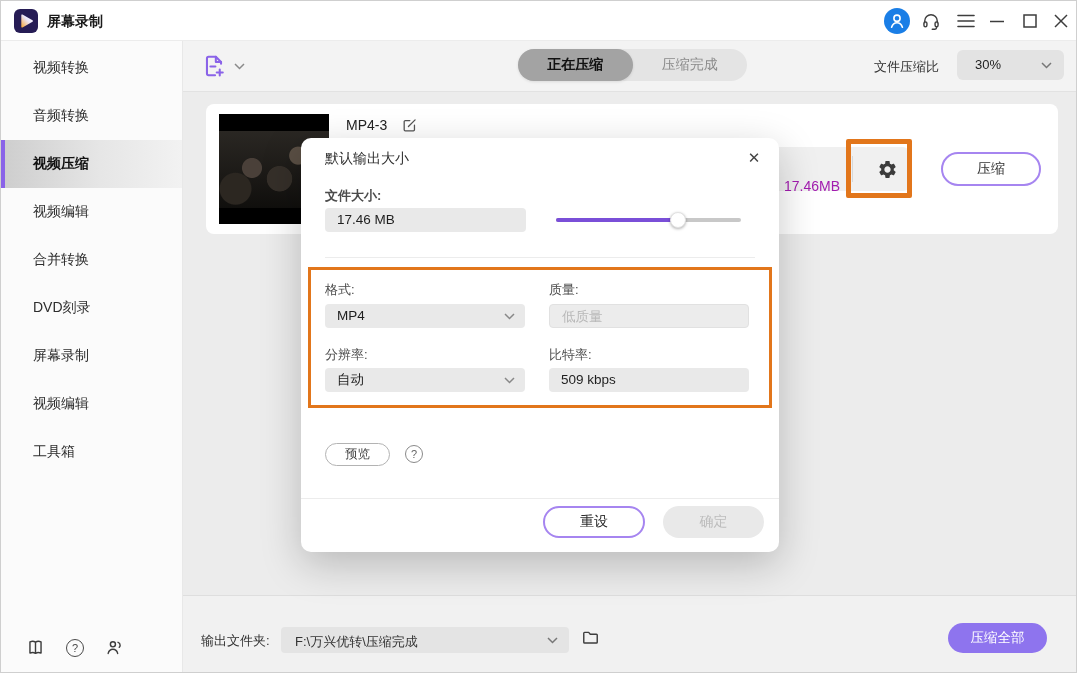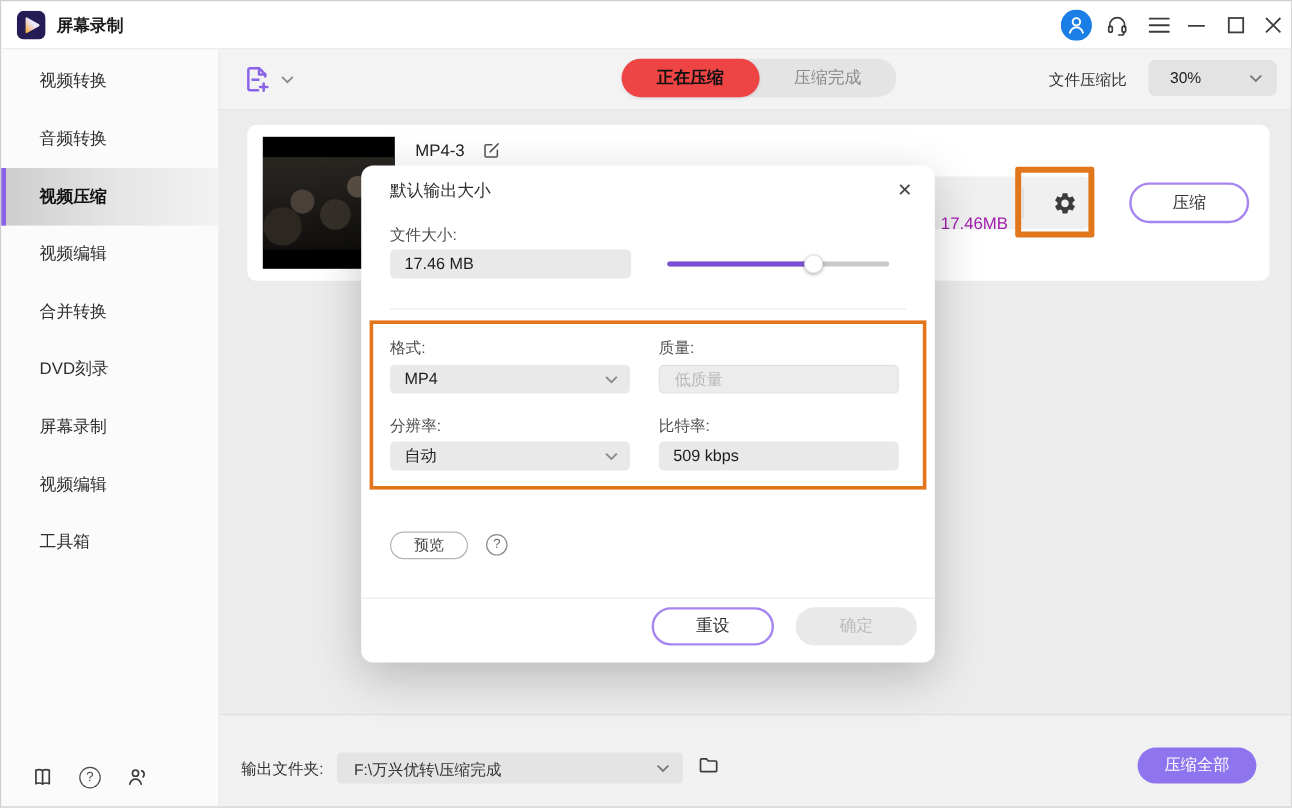--- a/index.html
+++ b/index.html
@@ -21,21 +21,21 @@
   .side-item.active::before { content:''; position:absolute; left:0; top:0; bottom:0; width:4px; background:#8a63e8; }
   .side-bottom { position:absolute; left:25px; bottom:15px; display:flex; align-items:center; gap:21px; }
   .side-bottom .ico { width:19px; height:19px; cursor:pointer; }
   .help-circle { width:18px; height:18px; border:1.4px solid #4a4a4a; border-radius:50%; display:flex; align-items:center; justify-content:center; font-size:11px; color:#4a4a4a; cursor:pointer; }
 
   
   .toolbar { position:absolute; left:182px; top:40px; right:0; height:51px; background:#f3f3f3; border-bottom:1px solid #e2e2e2; }
   .addfile { position:absolute; left:200px; top:52px; display:flex; align-items:center; gap:7px; cursor:pointer; }
   .tabs { position:absolute; left:517px; top:48px; width:229px; height:32px; background:#e4e4e4; border-radius:16px; display:flex; z-index:1; }
   .tab { flex:1; display:flex; align-items:center; justify-content:center; font-size:14px; color:#8b8b8b; border-radius:16px; cursor:pointer; }
-  .tab.active { background:#ef4444; color:#111; font-weight:bold; box-shadow:0 1px 3px rgba(0,0,0,.10); }
+  .tab.active { background:#a3a3a3; color:#111; font-weight:bold; box-shadow:0 1px 3px rgba(0,0,0,.10); }
   .ratio-label { position:absolute; left:873px; top:57px; font-size:13px; color:#333; }
   .ratio-dd { position:absolute; left:956px; top:49px; width:107px; height:30px; background:#e3e3e3; border-radius:6px; cursor:pointer; }
   .ratio-dd .val { position:absolute; left:18px; top:7px; font-size:13px; color:#222; }
   .ratio-dd .chev { position:absolute; right:12px; top:12px; }
 
   
   .file-card { position:absolute; left:205px; top:103px; width:852px; height:130px; background:#fff; border-radius:8px; }
   .thumb { position:absolute; left:218px; top:113px; width:110px; height:110px; background:#000; overflow:hidden; }
   .thumb-img { position:absolute; left:0; right:0; top:15%; bottom:15%;
     background:
@@ -257,21 +257,21 @@
     </svg>
   </div>
   <button class="compress-all">压缩全部</button>
 
   <div class="modal">
     <div class="modal-title">默认输出大小</div>
     <div class="modal-close">
         <span>✕</span>
       </div>
 
-    <div class="fld-label" style="left:24px; top:49px;">文件大小:</div>
+    <div class="fld-label" style="left:24px; top:49px;font-weight:bold;">文件大小:</div>
     <div class="fld" style="left:24px; top:70px; width:201px;">17.46 MB</div>
 
     <div class="slider">
       <div class="slider-track"></div>
       <div class="slider-fill" style="width: 66%;"></div>
       <div class="slider-thumb" style="left: 66%;"></div>
     </div>
 
     <div class="hr" style="left:24px; width:430px; top:119px;"></div>
 

